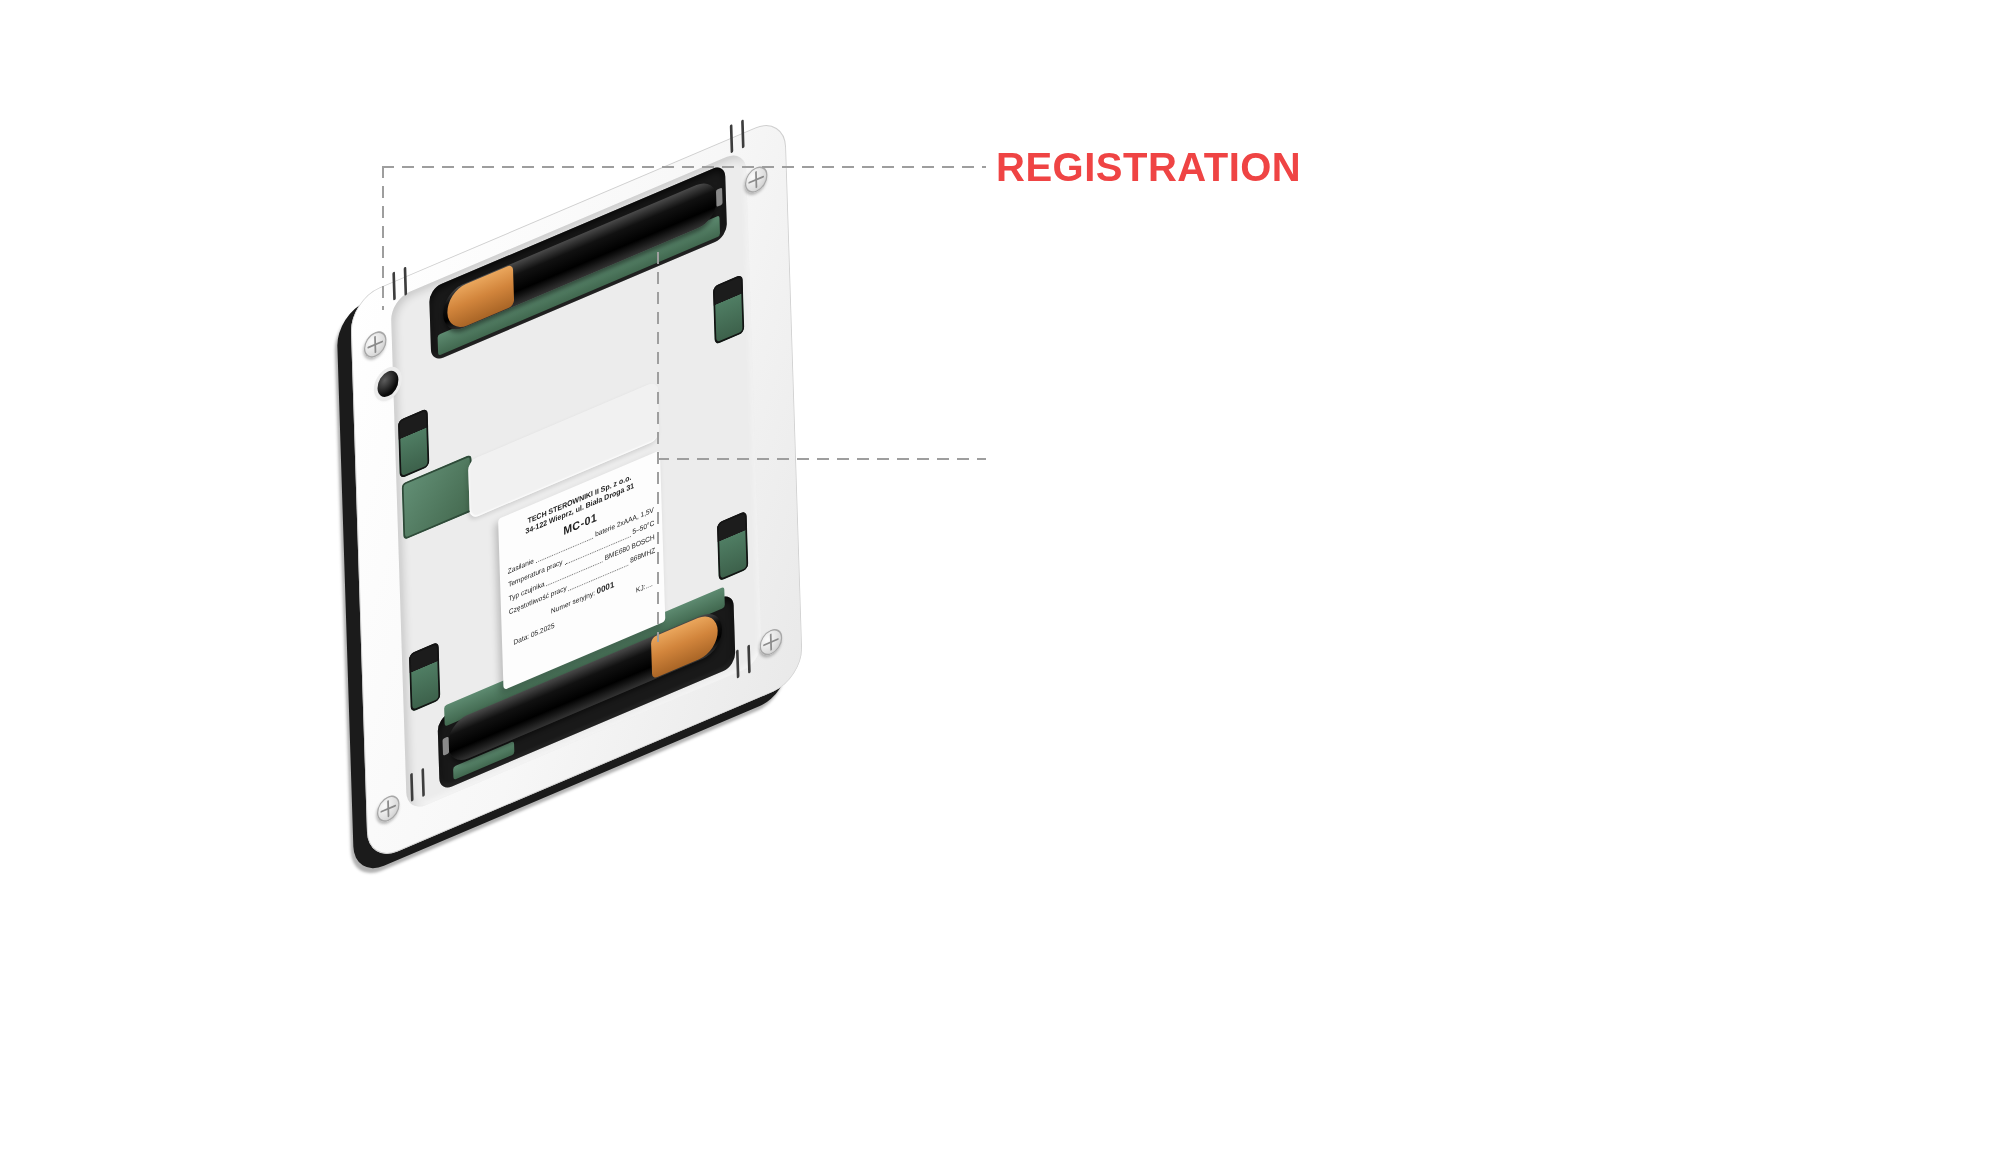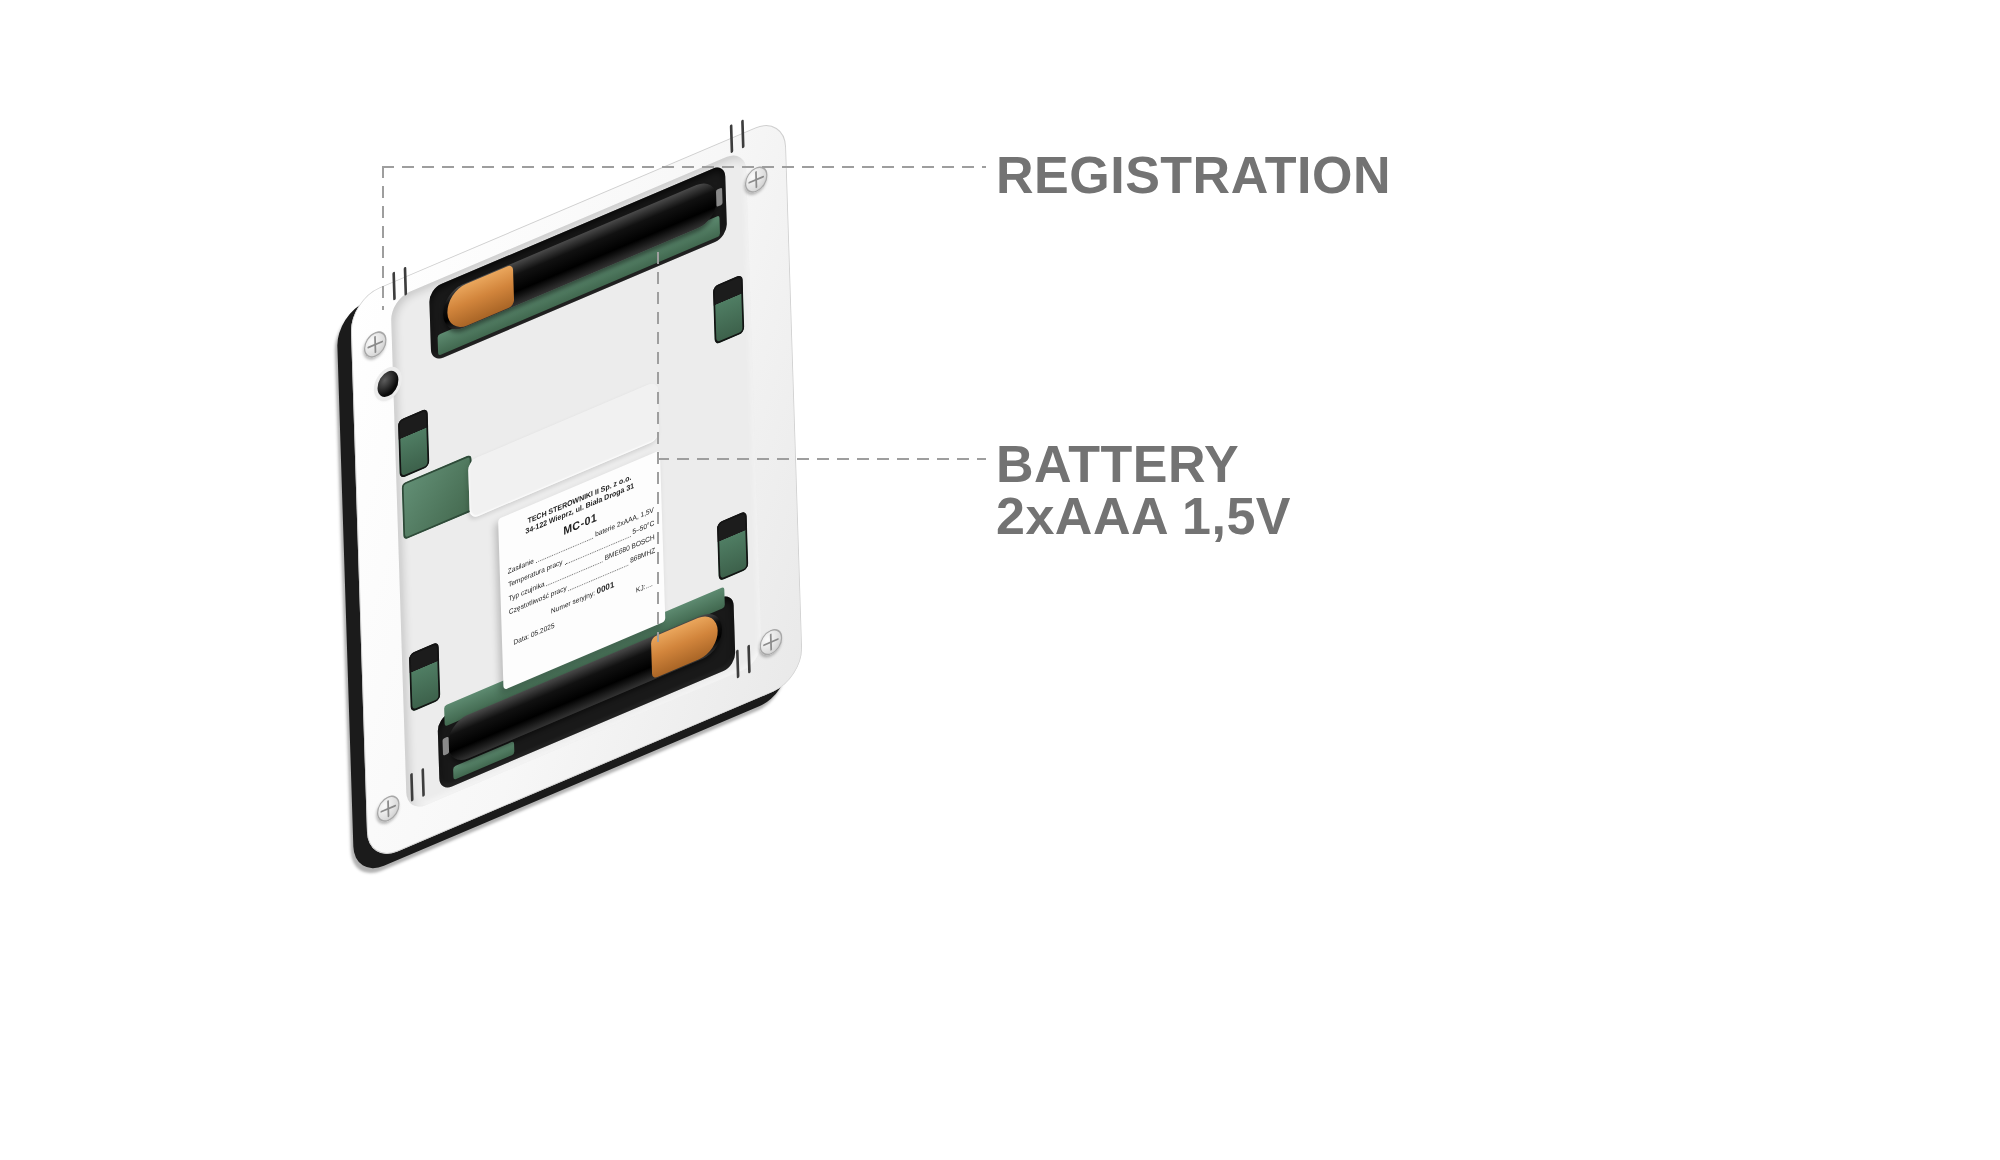--- a/index.html
+++ b/index.html
@@ -104,21 +104,21 @@
   
   .dash-h { position:absolute; height:2px;
     background: repeating-linear-gradient(90deg, #9e9e9e 0 12px, transparent 12px 20px); }
   .dash-v { position:absolute; width:2px;
     background: repeating-linear-gradient(180deg, #9e9e9e 0 12px, transparent 12px 20px); }
   #reg-line-h { left:382px; top:166px; width:604px; }
   #reg-line-v { left:382px; top:166px; height:144px; }
   #bat-line-h { left:657px; top:458px; width:329px; }
   #bat-line-v { left:657px; top:252px; height:390px; }
 
-  .callout { position:absolute; font-weight:700; font-size:52px; letter-spacing:0.5px; color:#737373; }
+  .callout { position:absolute; font-weight:700; font-size:40px; letter-spacing:0.5px; color:#ef4444; }
   #callout-registration { left:996px; top:145px; }
   #callout-battery { left:996px; top:438px; line-height:52px; }
 </style>
 </head>
 <body>
 
 <div class="canvas">
 
   <div class="device-wrap">
     <div class="panel"></div>
@@ -196,18 +196,14 @@
 
     <div class="reg-button"></div>
   </div>
 
   <div class="dash-v" id="reg-line-v"></div>
   <div class="dash-h" id="reg-line-h"></div>
   <div class="dash-v" id="bat-line-v"></div>
   <div class="dash-h" id="bat-line-h"></div>
 
   <div class="callout" id="callout-registration">REGISTRATION</div>
-  <div class="callout" id="callout-battery">
-    <div>BATTERY</div>
-    <div>2xAAA 1,5V</div>
-  </div>
 
 </div>
 
 </body></html>

